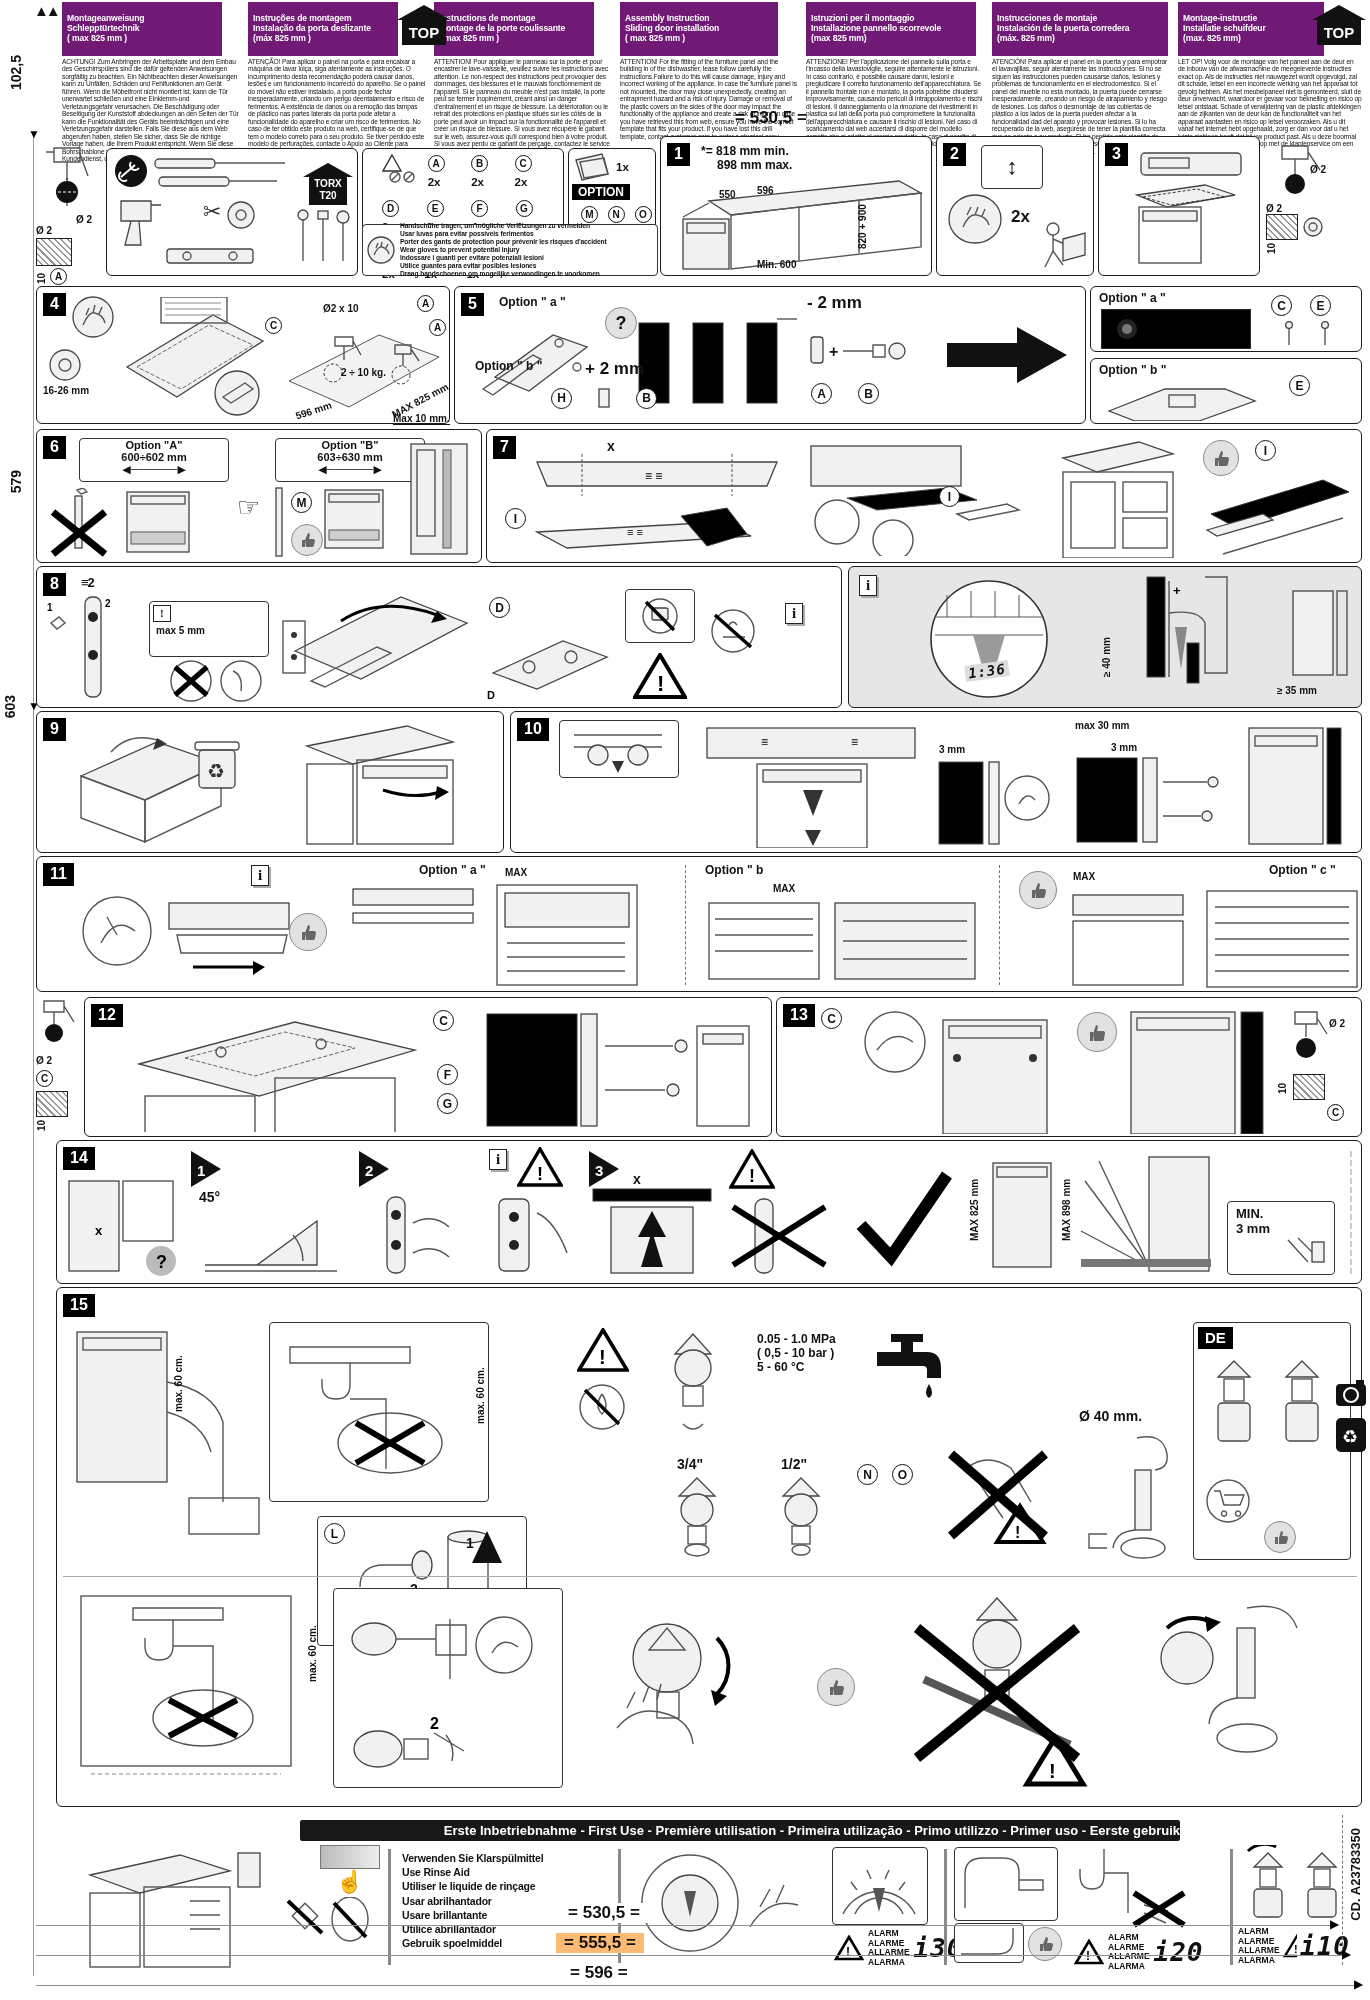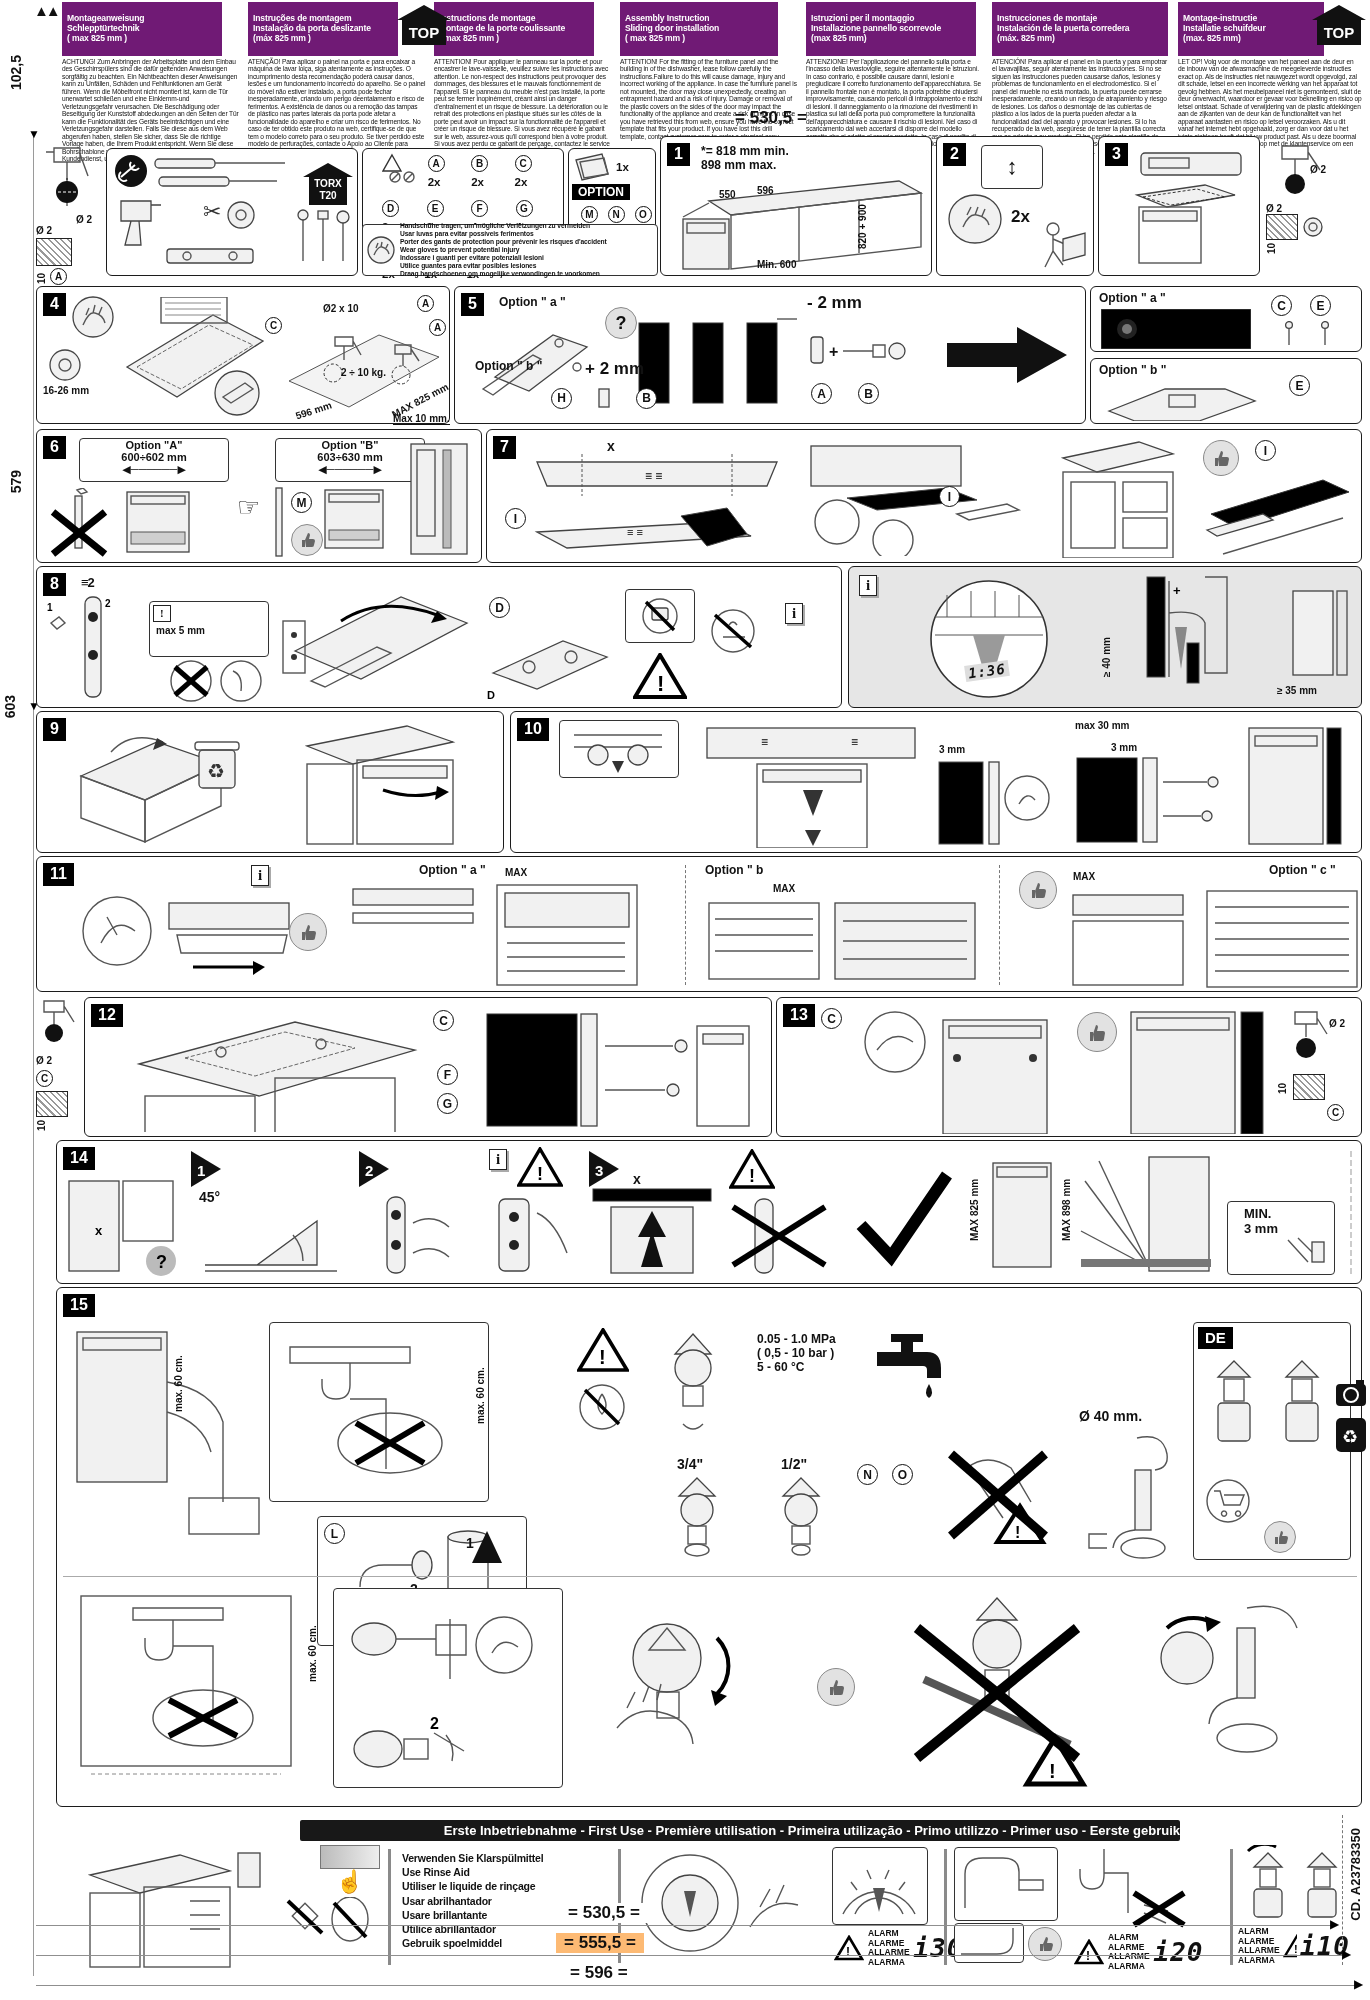--- a/index.html
+++ b/index.html
@@ -224,21 +224,21 @@
     </div>
   </div>
 
   <div class="abs dimXL" style="left:735px;top:108px"><span>=</span> <span>530,5</span> <span>=</span></div>
 
   <div class="box" style="left:660px;top:136px;width:272px;height:140px">
     <span class="num numpos">1</span>
     <div class="abs" style="left:40px;top:7px;font-weight:700;font-size:12px">
       <span>*=</span>
       <span>818 mm min.</span><br>
-      <span style="">898 mm max.</span>
+      <span style="margin-left:16px">898 mm max.</span>
     </div>
     <svg class="abs" style="left:8px;top:36px" width="256" height="100">
       <polygon points="40,28 230,8 252,20 62,42" class="sketch2"></polygon>
       <polygon points="62,42 252,20 252,74 62,96" class="sketch"></polygon>
       <line x1="130" y1="34" x2="130" y2="88" class="sketch"></line>
         <line x1="190" y1="28" x2="190" y2="80" class="sketch"></line>
       <rect x="14" y="46" width="46" height="50" class="sketch2"></rect>
         <rect x="18" y="50" width="38" height="10" class="sketch"></rect>
       <line x1="14" y1="44" x2="40" y2="30" class="sketch"></line>
     </svg>
@@ -828,21 +828,21 @@
       </svg>
     <div class="abs dim rot" style="left:1004px;top:30px;height:70px">MAX 898 mm</div>
     <svg class="abs" style="left:1022px;top:10px" width="140" height="126">
         <rect x="70" y="6" width="60" height="114" class="sketch2"></rect>
         <line x1="70" y1="116" x2="6" y2="30" class="sketch"></line>
         <line x1="70" y1="116" x2="20" y2="10" class="sketch"></line>
         <line x1="70" y1="116" x2="2" y2="80" class="sketch"></line>
         <rect x="2" y="108" width="130" height="8" fill="#777"></rect>
       </svg>
     <div class="abs inbox" style="left:1170px;top:60px;width:108px;height:74px">
-      <div class="dim" style="font-size:13px;margin:4px 0 0 16px"><span>MIN.</span><br><span>3 mm</span></div>
+      <div class="dim" style="font-size:13px;margin:4px 0 0 8px"><span>MIN.</span><br><span>3 mm</span></div>
       <svg width="100" height="30">
           <path class="sketch" d="M60 4 l20 22 M70 2 l20 20"></path>
           <rect x="84" y="6" width="12" height="20" class="sketch2"></rect>
         </svg>
     </div>
     <svg class="abs" style="left:1286px;top:10px" width="16" height="124">
         <line x1="8" y1="0" x2="8" y2="124" stroke="#999" stroke-dasharray="6 3"></line>
       </svg>
   </div>
 

